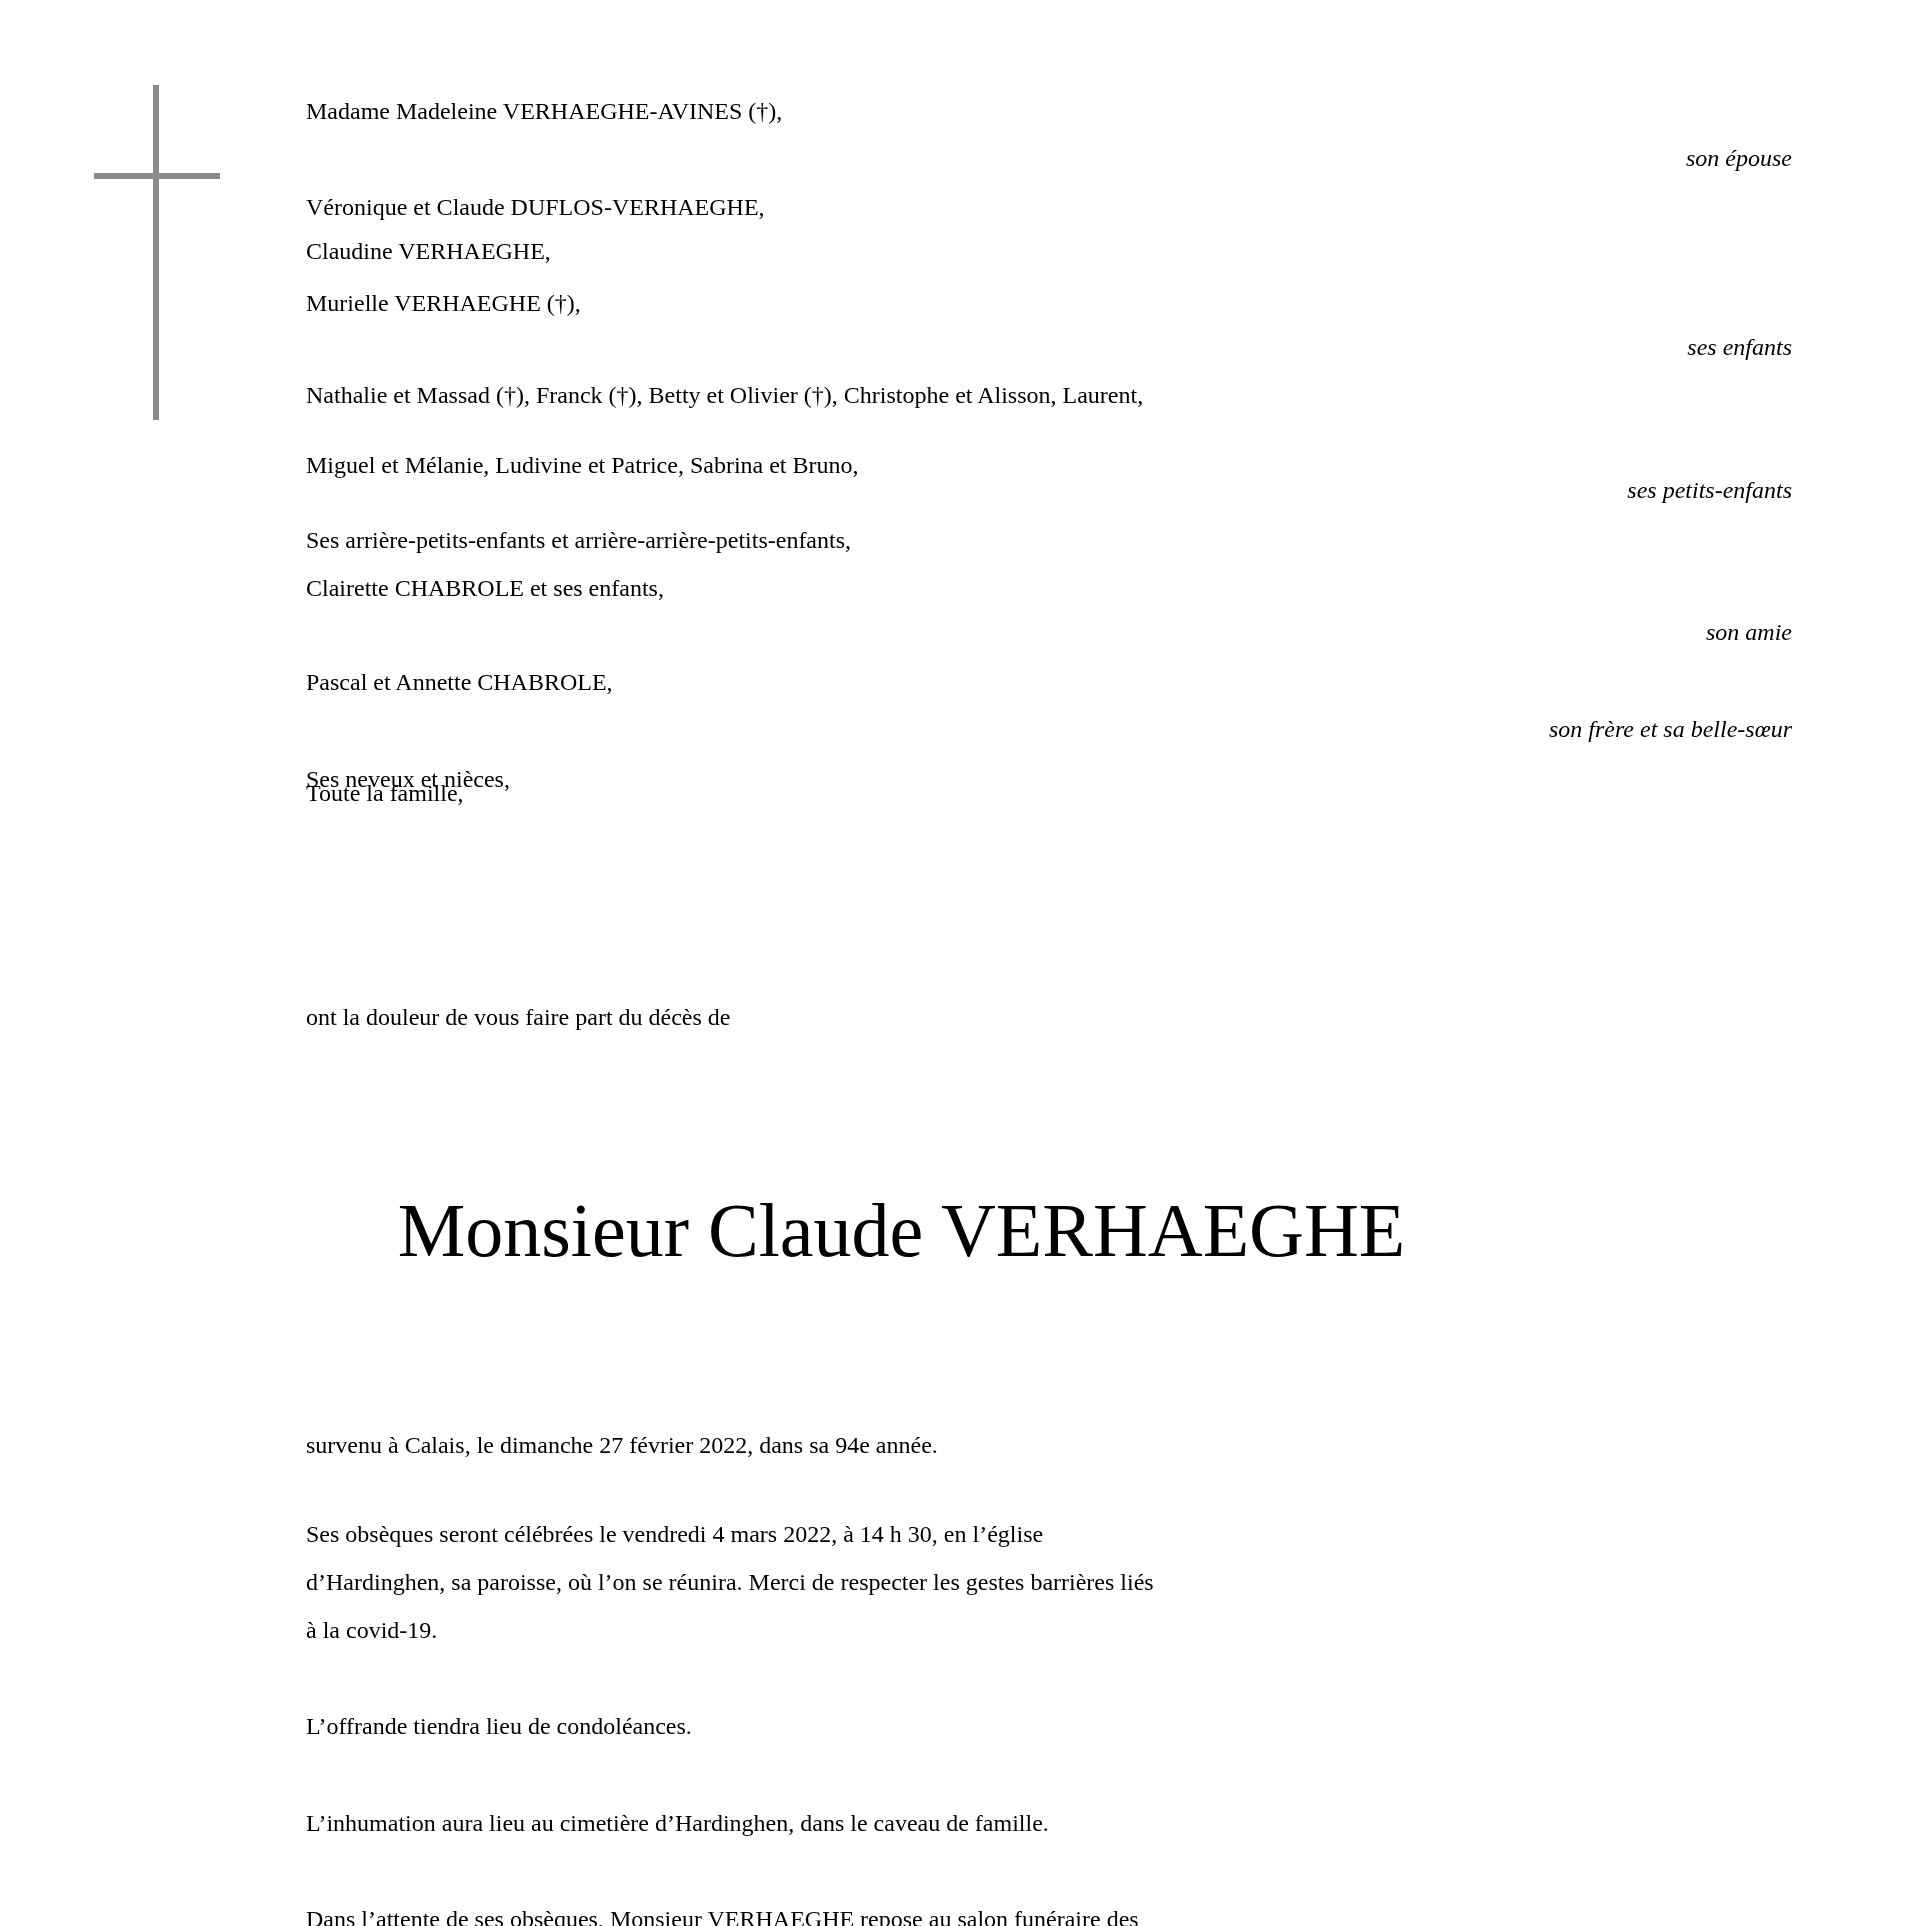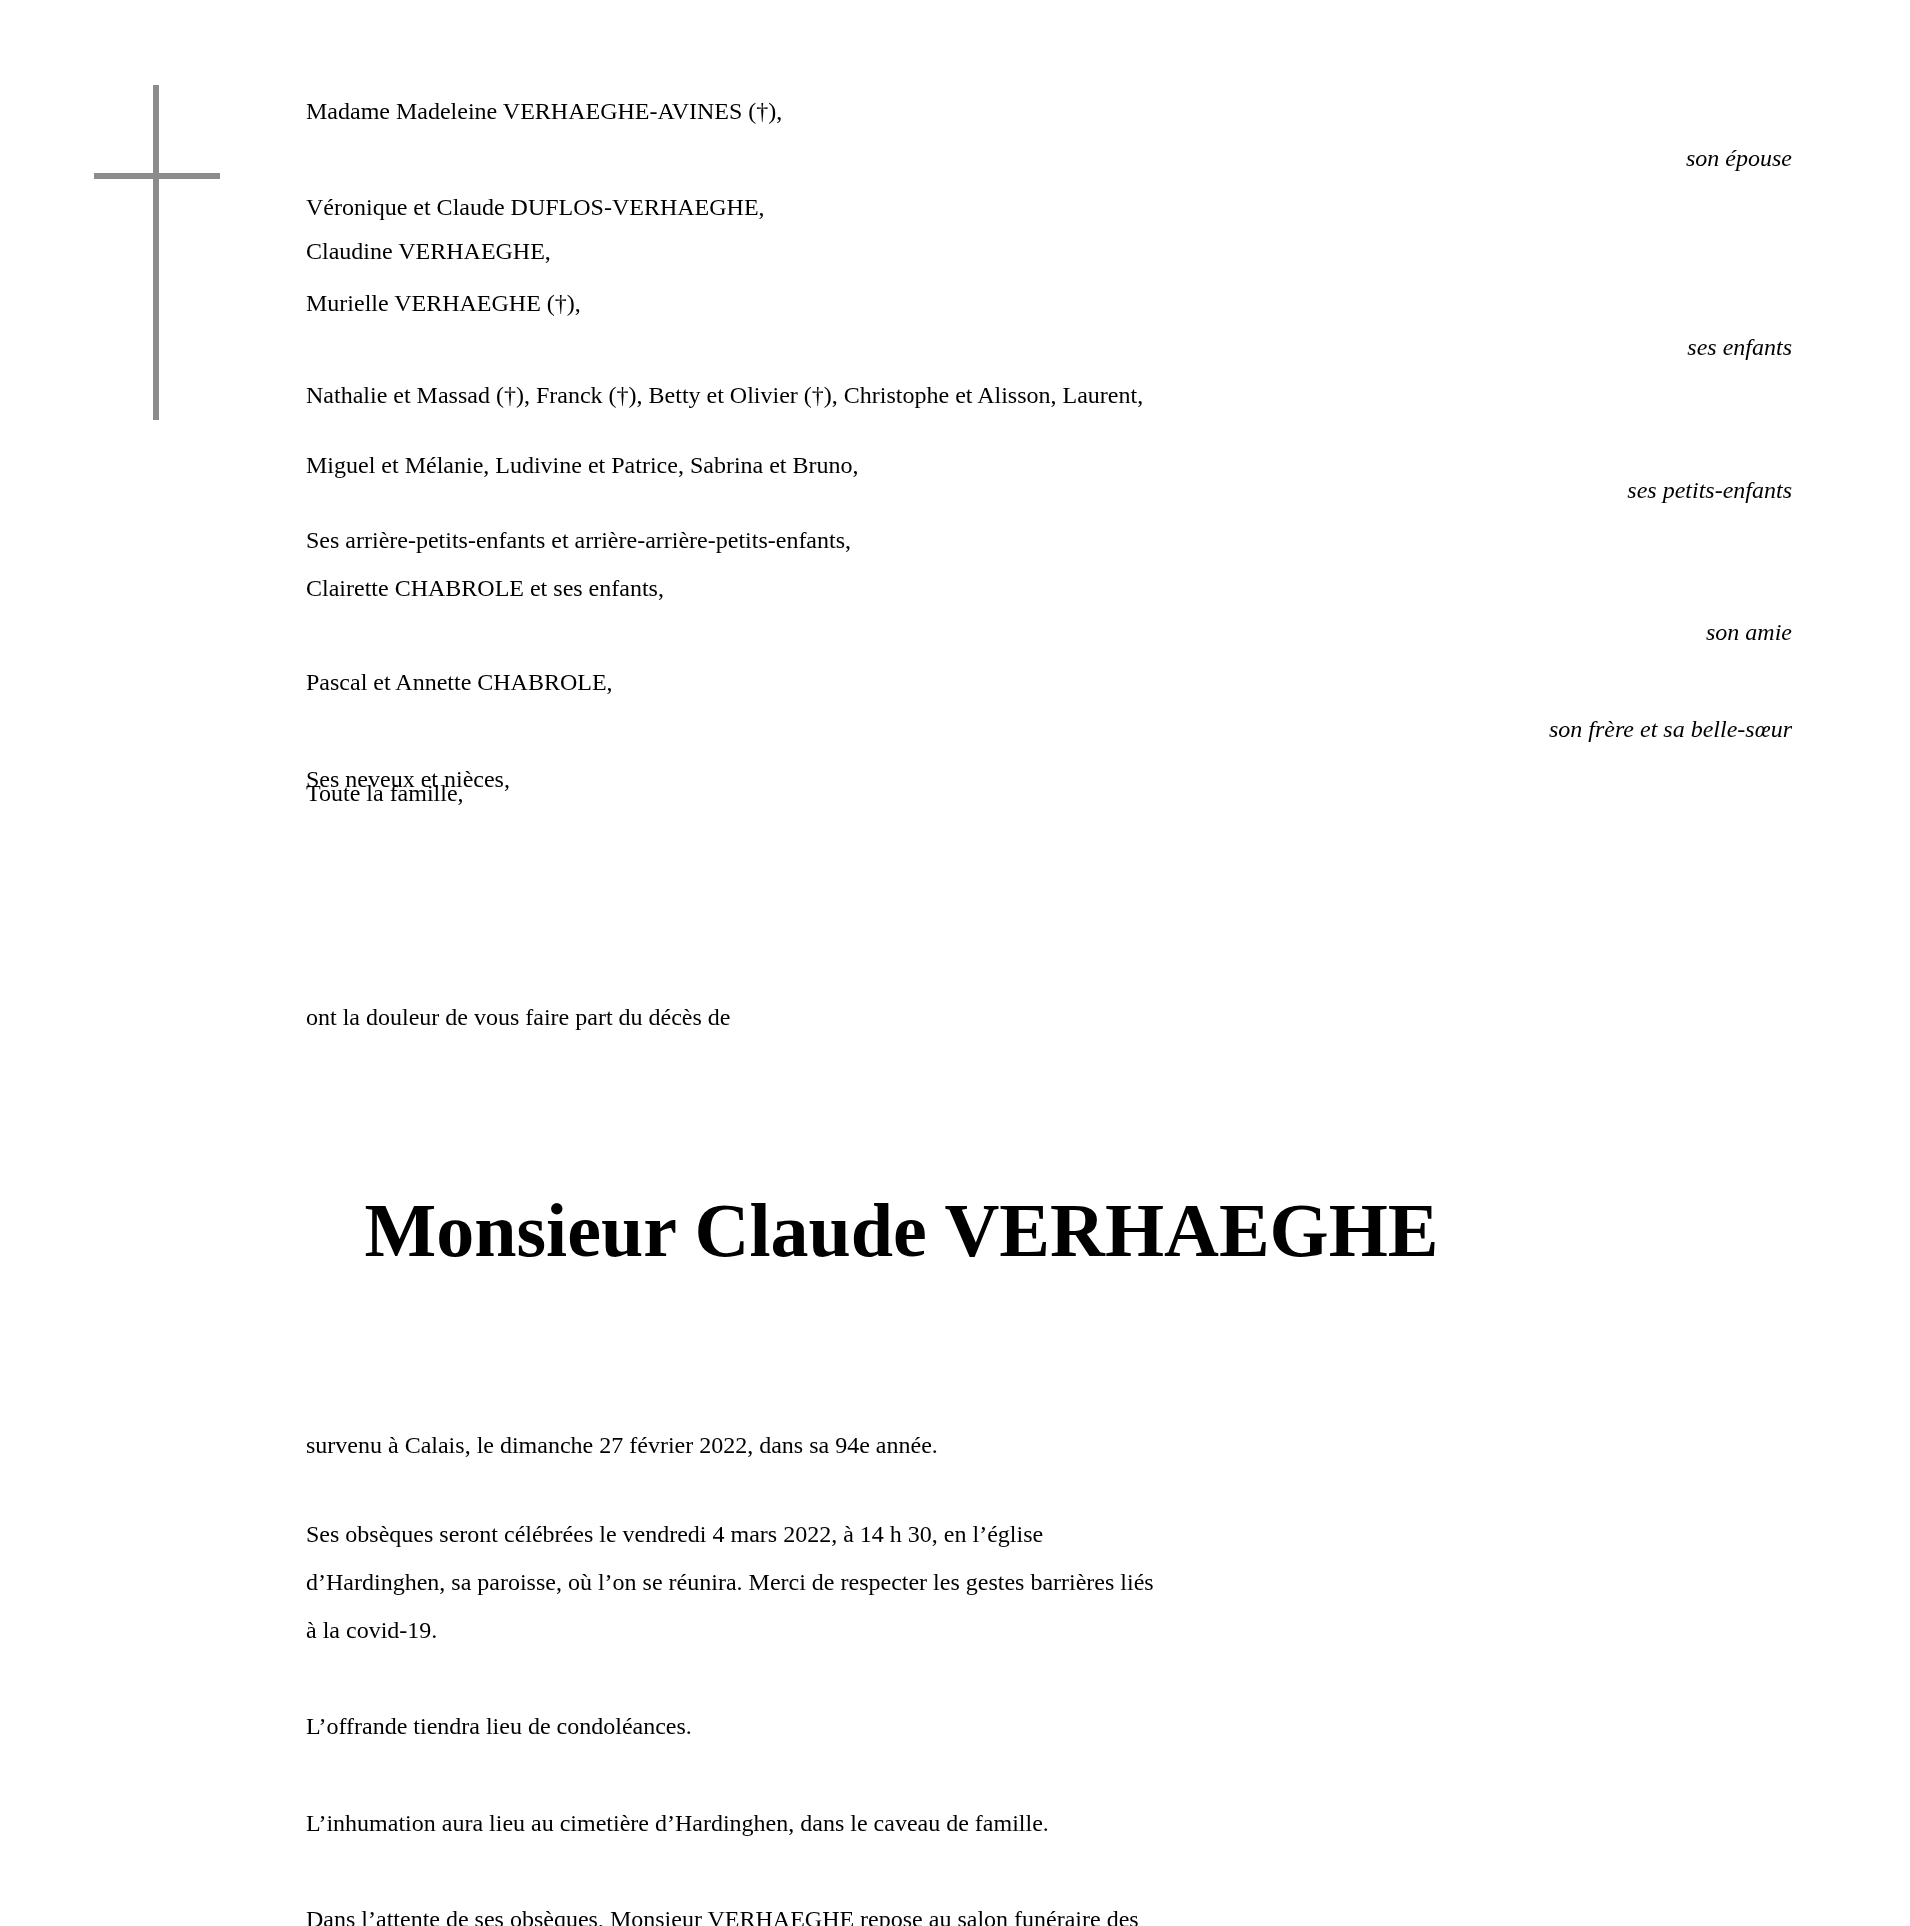--- a/index.html
+++ b/index.html
@@ -3,21 +3,21 @@
 <meta charset="utf-8">
 <style>
   html, body { margin: 0; padding: 0; background: #ffffff; }
   body { width: 1911px; height: 2702px; position: relative; overflow: hidden;
          font-family: "Liberation Serif", "DejaVu Serif", serif; color: #000; }
   .cross-v { position: absolute; left: 153px; top: 85px; width: 6.2px; height: 335px; background: #8c8c8c; }
   .cross-h { position: absolute; left: 94px; top: 173px; width: 126px; height: 6.2px; background: #8c8c8c; }
   .line { position: absolute; left: 306px; font-size: 24px; line-height: 1; white-space: nowrap; }
   .rel { position: absolute; right: 119px; font-size: 24px; font-style: italic; line-height: 1; white-space: nowrap; }
   .title { position: absolute; left: 0; width: 1803px; text-align: center; top: 1192px;
-           font-size: 76px; font-weight: bold; line-height: 1; }
+           font-size: 76px; font-weight: normal; line-height: 1; }
 </style>
 </head>
 <body>
 
 <div>
   <div class="cross-v"></div>
   <div class="cross-h"></div>
 </div>
 
 <div>

